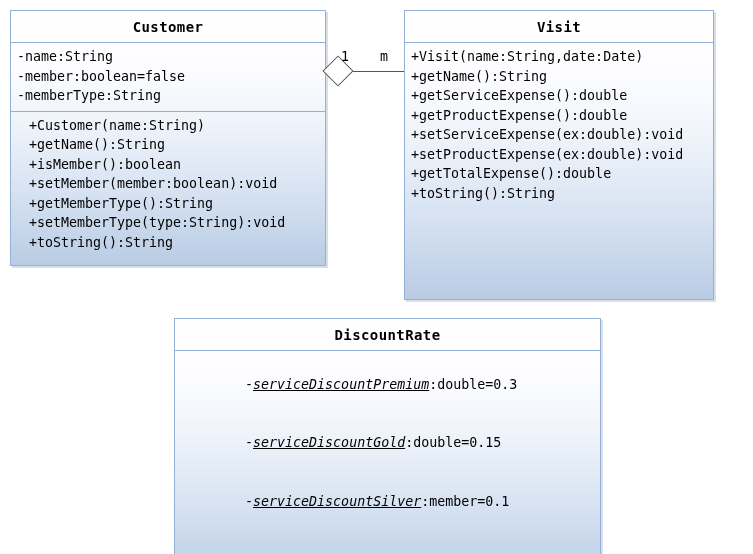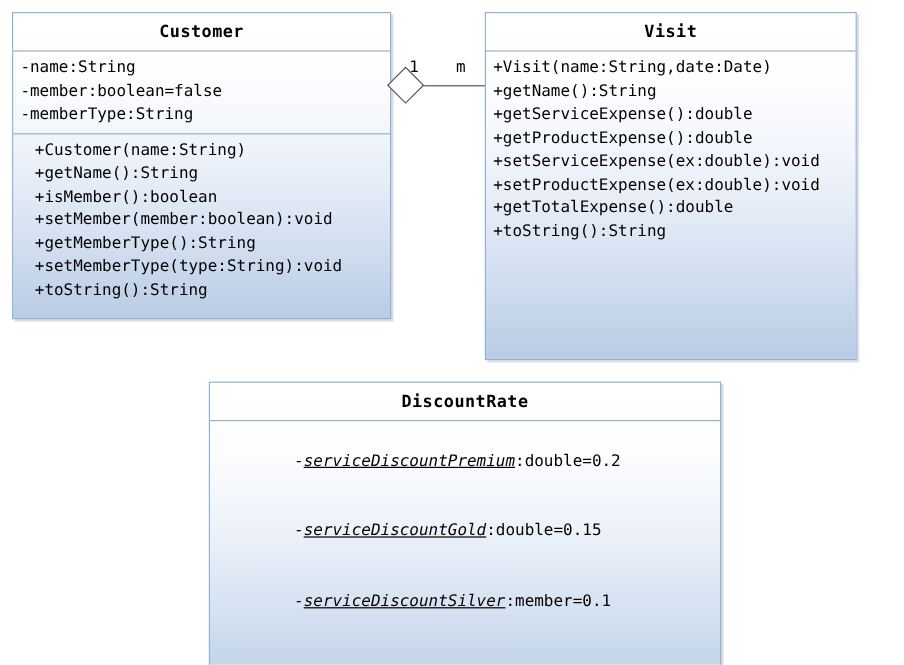--- a/index.html
+++ b/index.html
@@ -121,21 +121,21 @@
       <div class="uml-member">+setProductExpense(ex:double):void</div>
       <div class="uml-member">+getTotalExpense():double</div>
       <div class="uml-member">+toString():String</div>
     </div>
   </div>
 
   <div class="uml-class" id="class-discountrate" style="left:174px; top:318px; width:427px; height:264px;">
     <div class="uml-title">DiscountRate</div>
     <div class="uml-compartment">
       <div class="uml-member">
-        <span>-</span><span class="u">serviceDiscountPremium</span><span>:double=0.2</span>
+        <span>-</span><span class="u">serviceDiscountPremium</span><span>:double=0.3</span>
       </div>
       <div class="uml-member">
         <span>-</span><span class="u">serviceDiscountGold</span><span>:double=0.15</span>
       </div>
       <div class="uml-member">
         <span>-</span><span class="u">serviceDiscountSilver</span><span>:member=0.1</span>
       </div>
       <div class="uml-member">
         
       </div>

